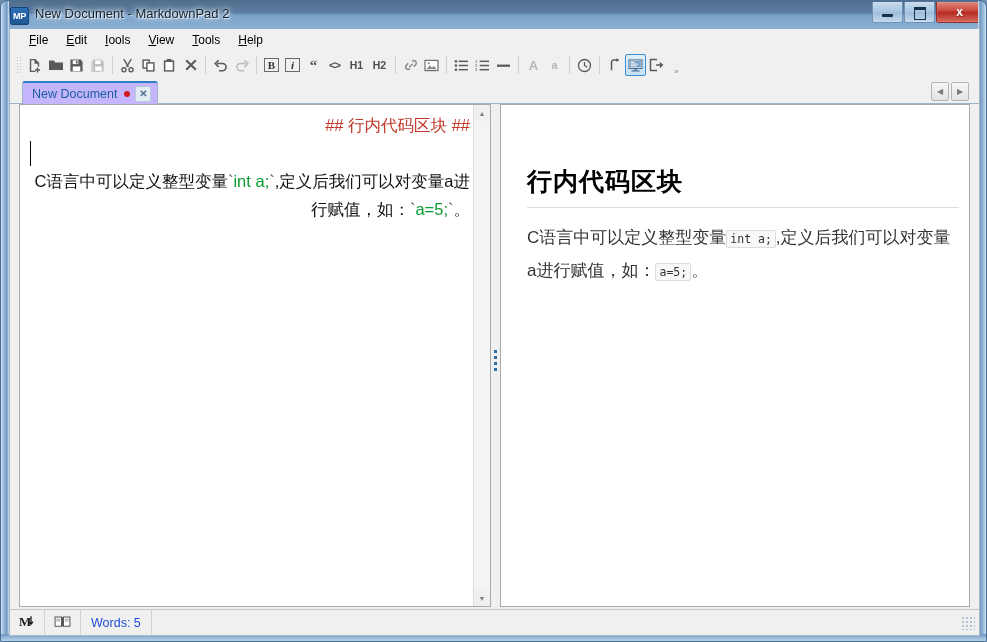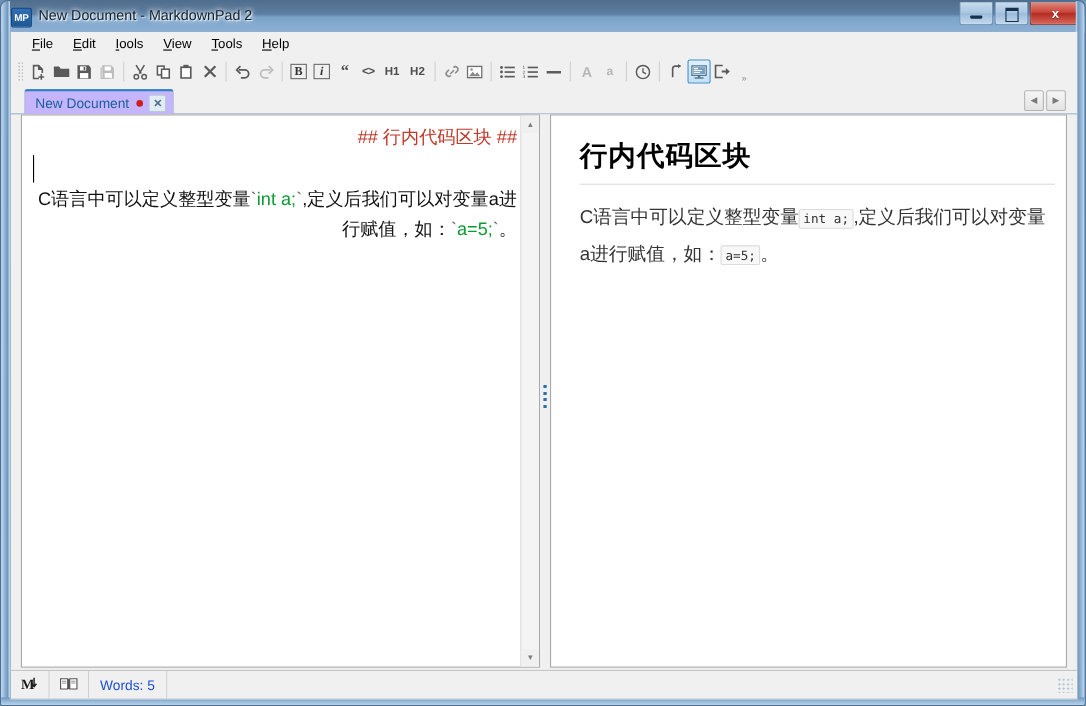--- a/index.html
+++ b/index.html
@@ -275,20 +275,21 @@
     position: absolute; left: 490px; top: 0;
     right: 9px; bottom: 3px;
     background: #ffffff;
     border: 1px solid #a9a9a9;
     box-sizing: border-box;
     overflow: hidden;
   }
   .pv-body {
     padding: 16px 10px 0 26px;
     color: #333;
+    margin-top: 40px;
   }
   .pv-h2 {
     font-family: "Liberation Serif", serif;
     font-size: 25px;
     font-weight: bold;
     color: #000;
     margin: 4px 0 0 0;
     padding-bottom: 9px;
     border-bottom: 1px solid #dddddd;
     letter-spacing: 1px;

